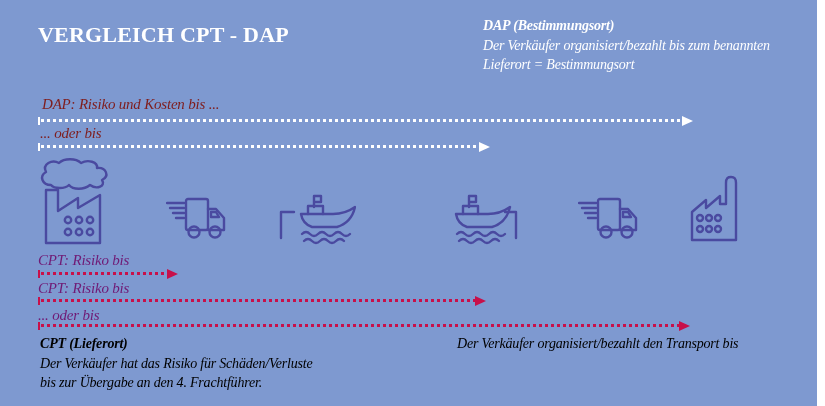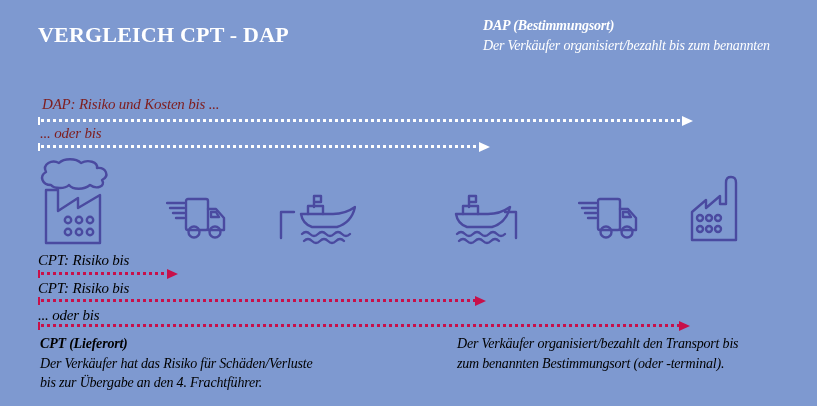--- a/index.html
+++ b/index.html
@@ -16,21 +16,21 @@
   .title{
     font-size:22px;font-weight:bold;color:#FFFFFF;
     letter-spacing:0.2px;white-space:nowrap;
   }
   .info{font-size:14px;font-style:italic;line-height:19.5px;letter-spacing:-0.2px;white-space:nowrap;}
   .info .hd{font-weight:bold;}
   .info.white{color:#FFFFFF;}
   .info.red{color:#000000;}
   .lbl{font-size:15px;font-style:italic;white-space:nowrap;letter-spacing:-0.2px;}
   .lbl.white{color:#7f1d1d;}
-  .lbl.red{color:#000000;}
+  .lbl.red{color:#701a75;}
   
   .arrow{position:absolute;height:10px;}
   .arrow .tick{position:absolute;left:0;top:1px;width:2px;height:8px;}
   .arrow .line{position:absolute;left:3px;right:10px;top:3px;height:3px;}
   .arrow .head{
     position:absolute;right:0;top:0;width:0;height:0;
     border-top:5px solid transparent;border-bottom:5px solid transparent;
     border-left:11px solid;
   }
   .arrow.white .tick{background:#FFFFFF;}
@@ -49,20 +49,21 @@
 </head>
 <body>
 
 <div id="stage">
 
   <div class="abs title" style="left:38px;top:22px;">VERGLEICH CPT - DAP</div>
 
   <div class="abs info white" style="left:483px;top:16px;">
     <div class="hd">DAP (Bestimmungsort)</div>
     <div>Der Verkäufer organisiert/bezahlt bis zum benannten</div>
+    <div>Lieferort = Bestimmungsort</div>
   </div>
 
   <div class="abs lbl white" style="left:42px;top:96px;">DAP: Risiko und Kosten bis ...</div>
   <div class="arrow white" style="left:38px;top:116px;width:655px;">
     <i class="tick"></i>
     <i class="line"></i>
     <i class="head"></i>
   </div>
 
   <div class="abs lbl white" style="left:40px;top:125px;">... oder bis</div>
@@ -173,16 +174,15 @@
   </div>
 
   <div class="abs info red" style="left:40px;top:334px;">
     <div class="hd">CPT (Lieferort)</div>
     <div>Der Verkäufer hat das Risiko für Schäden/Verluste</div>
     <div>bis zur Übergabe an den 4. Frachtführer.</div>
   </div>
 
   <div class="abs info red" style="left:457px;top:334px;">
     <div>Der Verkäufer organisiert/bezahlt den Transport bis</div>
-    <div>zum benannten Bestimmungsort (oder -terminal).</div>
   </div>
 
 </div>
 
 </body></html>

